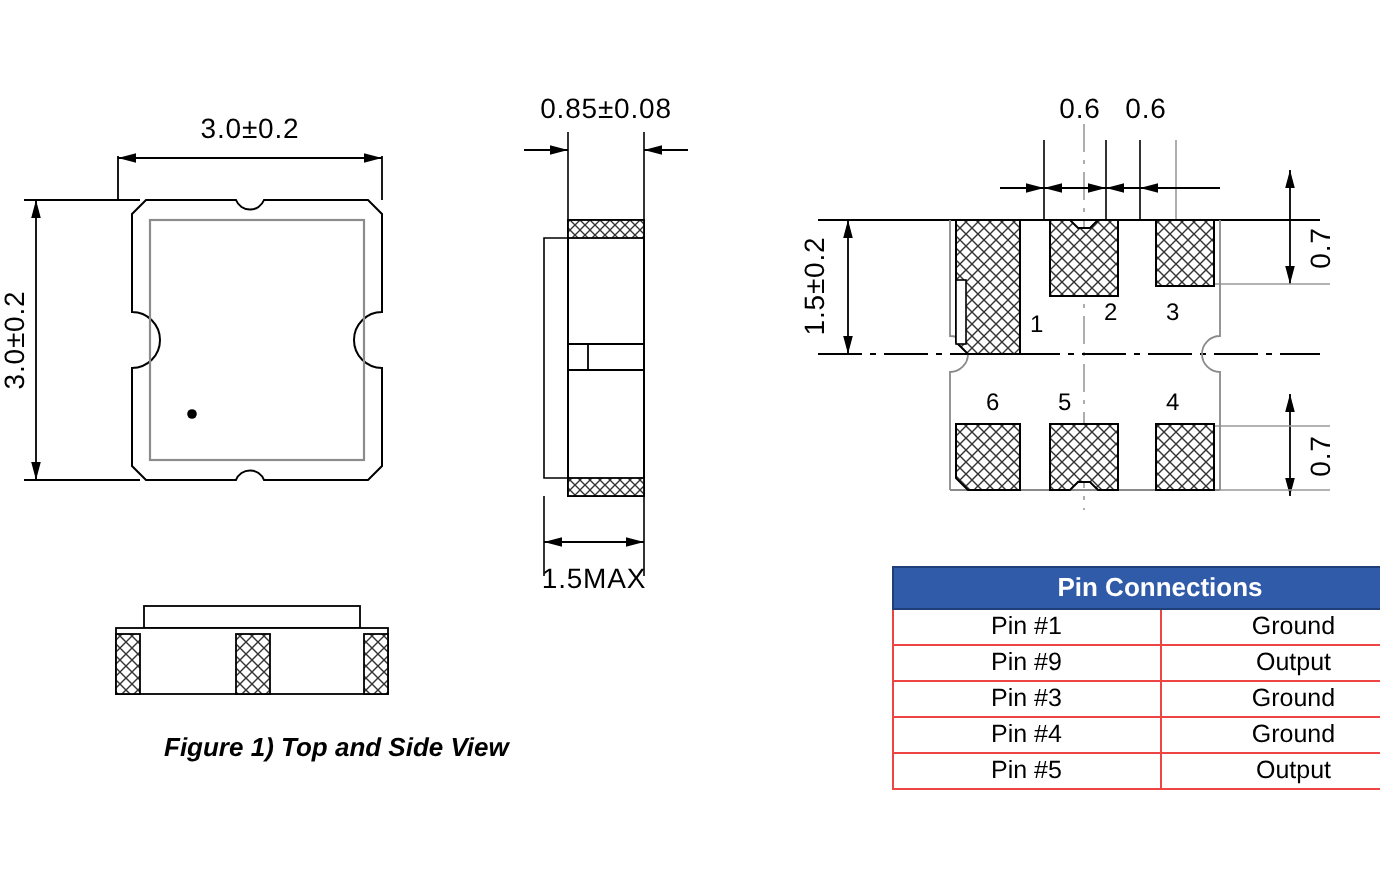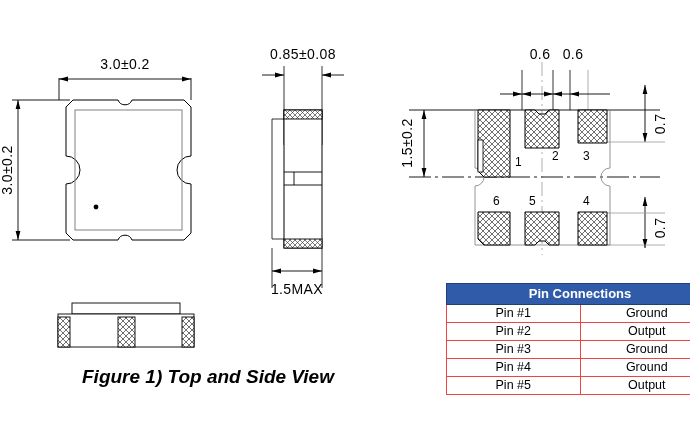--- a/index.html
+++ b/index.html
@@ -34,21 +34,21 @@
   svg.drawing {
     position: absolute;
     left: 0; top: 0;
     width: 690px;
     height: 446px;
   }
   .figure-caption {
     position: absolute;
     left: 82px;
     top: 366px;
-    font-size: 19px;
+    font-size: 13px;
     font-style: italic;
     font-weight: 600;
     white-space: nowrap;
     color: #000;
   }
   
   .pin-table {
     position: absolute;
     left: 446px;
     top: 283px;
@@ -259,21 +259,21 @@
       <tr>
         <th colspan="2" style="background: rgb(47, 91, 169);">Pin Connections</th>
       </tr>
     </thead>
     <tbody>
         <tr>
           <td class="pin-label">Pin #1</td>
           <td class="pin-func">Ground</td>
         </tr>
         <tr>
-          <td class="pin-label">Pin #2</td>
+          <td class="pin-label">Pin #9</td>
           <td class="pin-func">Output</td>
         </tr>
         <tr>
           <td class="pin-label">Pin #3</td>
           <td class="pin-func">Ground</td>
         </tr>
         <tr>
           <td class="pin-label">Pin #4</td>
           <td class="pin-func">Ground</td>
         </tr>

